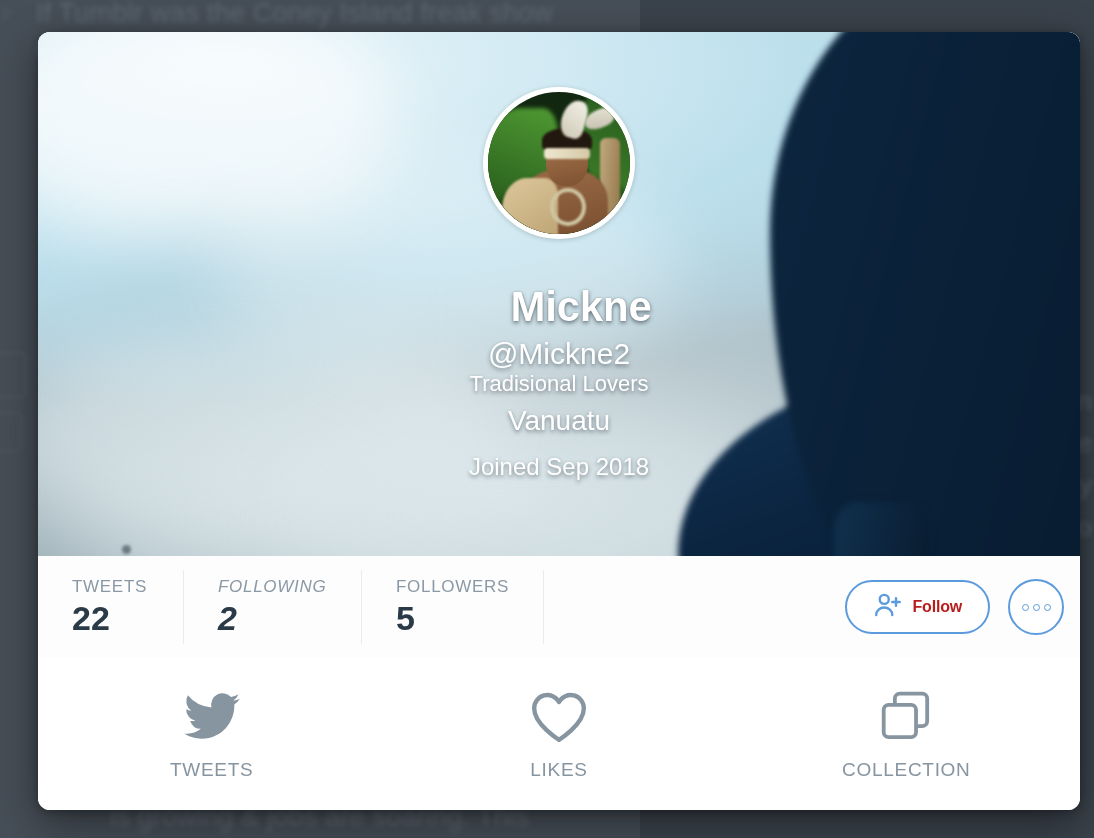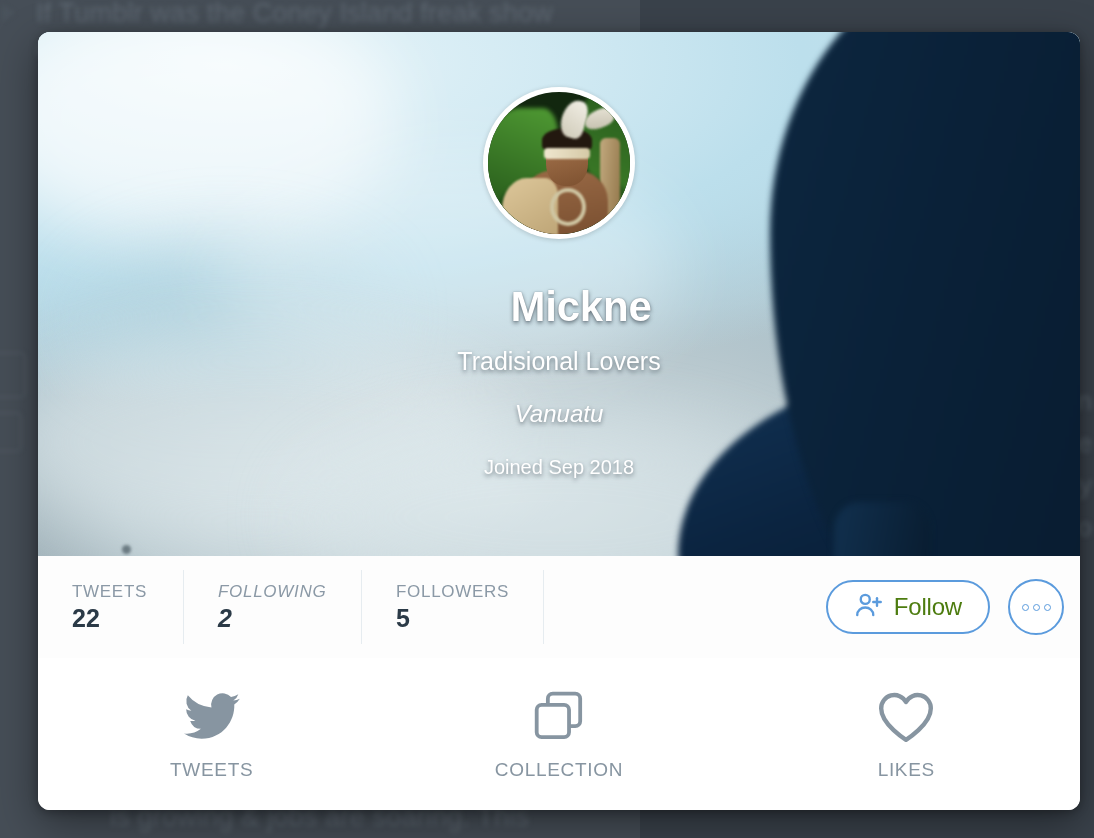--- a/index.html
+++ b/index.html
@@ -230,35 +230,34 @@
     padding-left:44px;
   }
   #profile-handle{
     margin-top:8px;
     font-size:30px;
     font-weight:500;
     color:#ffffff;
     text-shadow:0 2px 4px rgba(20,30,40,.5);
   }
   #profile-bio{
-    margin-top:18px;
-    font-size:25px;
+    margin-top:0;
+    font-size:22px;
     color:#ffffff;
     text-shadow:0 2px 4px rgba(20,30,40,.5);
   }
   #profile-location{
-    margin-top:24px;
-    font-size:24px;
+    margin-top:8px;
+    font-size:28px;
     color:#ffffff;
     text-shadow:0 2px 4px rgba(20,30,40,.5);
-    font-style:italic;
   }
   #profile-joined{
-    margin-top:28px;
-    font-size:20px;
+    margin-top:16px;
+    font-size:24px;
     font-weight:500;
     color:#ffffff;
     text-shadow:0 2px 4px rgba(20,30,40,.5);
   }
 
   
   #stats-row{
     position:relative;
     height:102px;
     background:#fdfdfd;
@@ -285,21 +284,21 @@
   .s-followers{ width:182px; }
   .s-listed   { width:160px; }
   .stat-label{
     font-size:17px;
     color:#8b99a6;
     letter-spacing:.7px;
     line-height:1.2;
   }
   .stat-value{
     margin-top:3px;
-    font-size:25px;
+    font-size:34px;
     font-weight:bold;
     color:#2b3a47;
     line-height:1.1;
   }
   #stats-actions{
     flex:1;
     display:flex;
     align-items:center;
     justify-content:flex-end;
     gap:18px;
@@ -310,23 +309,23 @@
     align-items:center;
     gap:10px;
     height:54px;
     padding:0 26px;
     border:2px solid #5b9bdd;
     border-radius:27px;
     background:#ffffff;
     cursor:pointer;
   }
   #follow-button .fb-label{
-    font-size:24px;
-    font-weight:normal;
-    color:#4d7c0f;
+    font-size:16px;
+    font-weight:bold;
+    color:#b91c1c;
     letter-spacing:-.2px;
   }
   #more-button{
     width:56px; height:56px;
     border:2px solid #5b9bdd;
     border-radius:50%;
     background:#ffffff;
     display:flex;
     align-items:center;
     justify-content:center;
@@ -413,20 +412,21 @@
         <div class="av-head"></div>
         <div class="av-hair"></div>
         <div class="av-band"></div>
         <div class="av-plume"></div>
         <div class="av-plume2"></div>
       </div>
     </div>
 
     <div id="hero-text">
       <div id="profile-name">Mickne</div>
+      <div id="profile-handle">@Mickne2</div>
       <div id="profile-bio">Tradisional Lovers</div>
       <div id="profile-location">Vanuatu</div>
       <div id="profile-joined">Joined Sep 2018</div>
     </div>
   </div>
 
   <div id="stats-row">
 
     <div class="stat s-tweets">
       <span class="stat-label">TWEETS</span>
@@ -475,31 +475,31 @@
           <path d="M23.95 4.57a10 10 0 0 1-2.82.78 4.96 4.96 0 0 0 2.16-2.72c-.95.56-2 .96-3.13 1.19a4.92 4.92 0 0 0-8.39 4.49A13.98 13.98 0 0 1 1.64 3.16a4.92 4.92 0 0 0 1.52 6.57 4.9 4.9 0 0 1-2.23-.62v.06a4.92 4.92 0 0 0 3.95 4.83 4.9 4.9 0 0 1-2.22.09 4.93 4.93 0 0 0 4.6 3.42A9.86 9.86 0 0 1 0 19.54a13.94 13.94 0 0 0 7.55 2.21c9.14 0 14.31-7.72 14-14.65a10 10 0 0 0 2.4-2.53z"></path>
         </svg>
       </span>
       <span class="tab-label">TWEETS</span>
     </div>
 
 
 
     <div class="tab">
       <span class="tab-icon">
+        <svg width="62" height="58" viewBox="0 0 24 22" fill="none" stroke="#8795a1" stroke-width="1.7" stroke-linejoin="round">
+          <path d="M12 20.2s-9.6-5.9-9.6-12.1A5.1 5.1 0 0 1 12 5.6a5.1 5.1 0 0 1 9.6 2.5c0 6.2-9.6 12.1-9.6 12.1z"></path>
+        </svg>
+      </span>
+      <span class="tab-label">LIKES</span>
+    </div>
+
+    <div class="tab">
+      <span class="tab-icon">
         <svg width="60" height="58" viewBox="0 0 26 26" fill="none" stroke="#8795a1" stroke-width="1.7" stroke-linejoin="round">
           <rect x="8" y="3" width="14.5" height="14.5" rx="2.2"></rect>
           <rect x="3" y="8" width="14.5" height="14.5" rx="2.2" fill="#ffffff"></rect>
         </svg>
       </span>
       <span class="tab-label">COLLECTION</span>
     </div>
 
-    <div class="tab">
-      <span class="tab-icon">
-        <svg width="62" height="58" viewBox="0 0 24 22" fill="none" stroke="#8795a1" stroke-width="1.7" stroke-linejoin="round">
-          <path d="M12 20.2s-9.6-5.9-9.6-12.1A5.1 5.1 0 0 1 12 5.6a5.1 5.1 0 0 1 9.6 2.5c0 6.2-9.6 12.1-9.6 12.1z"></path>
-        </svg>
-      </span>
-      <span class="tab-label">LIKES</span>
-    </div>
-
   </div>
 </div>
 
 </body></html>

